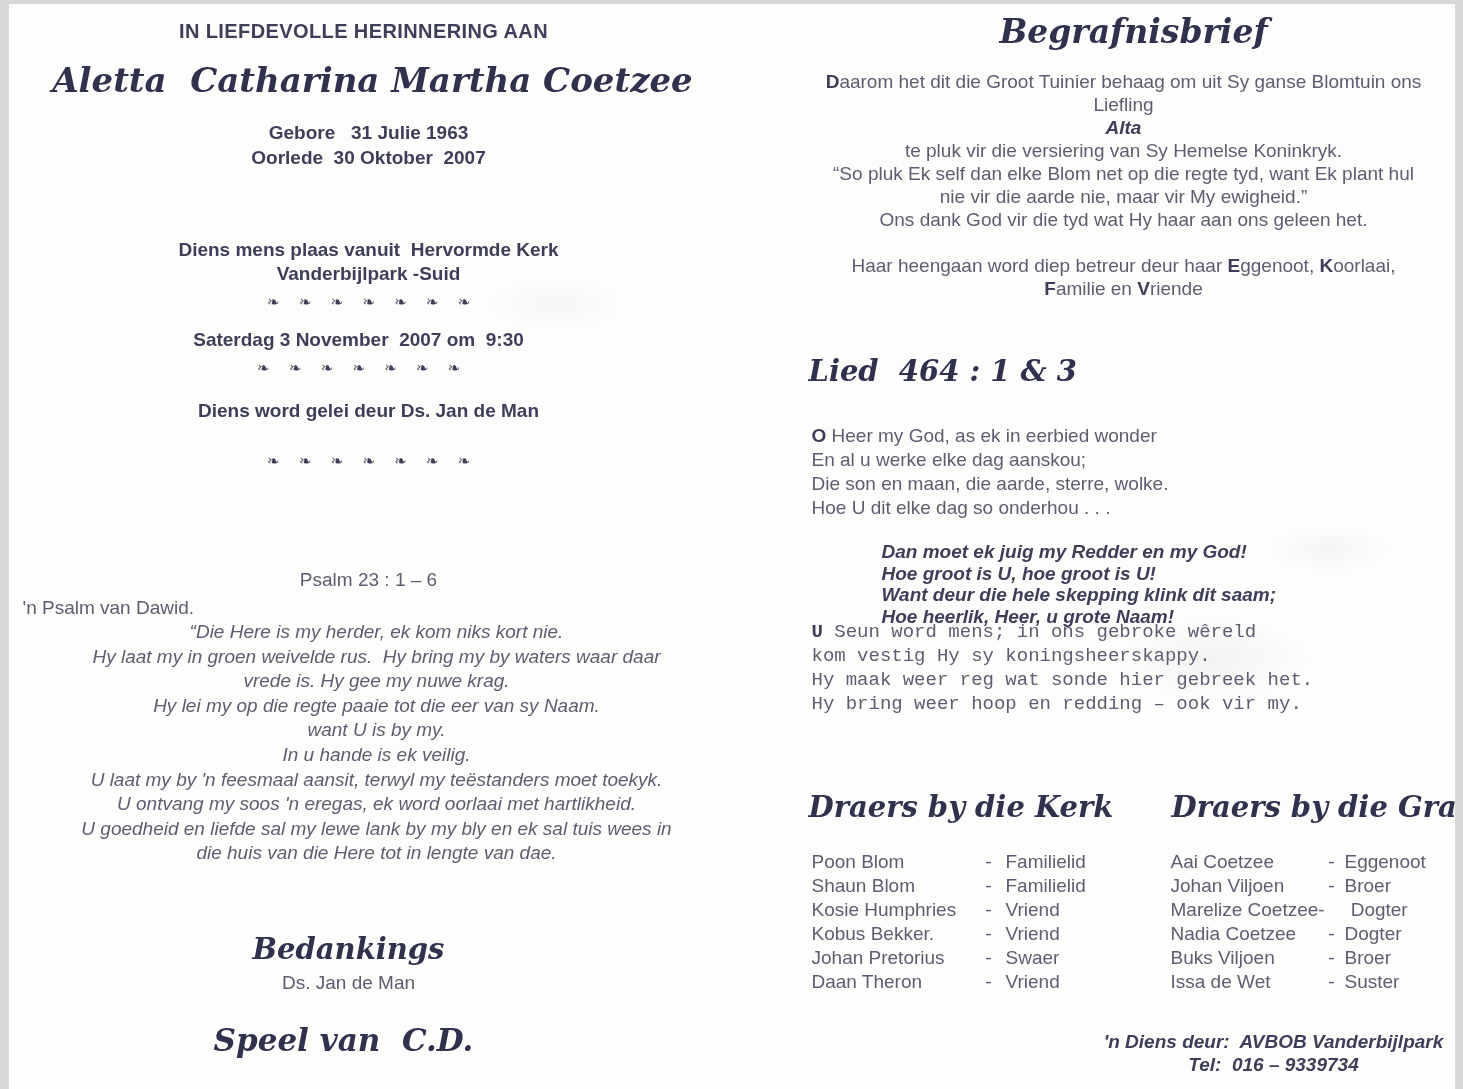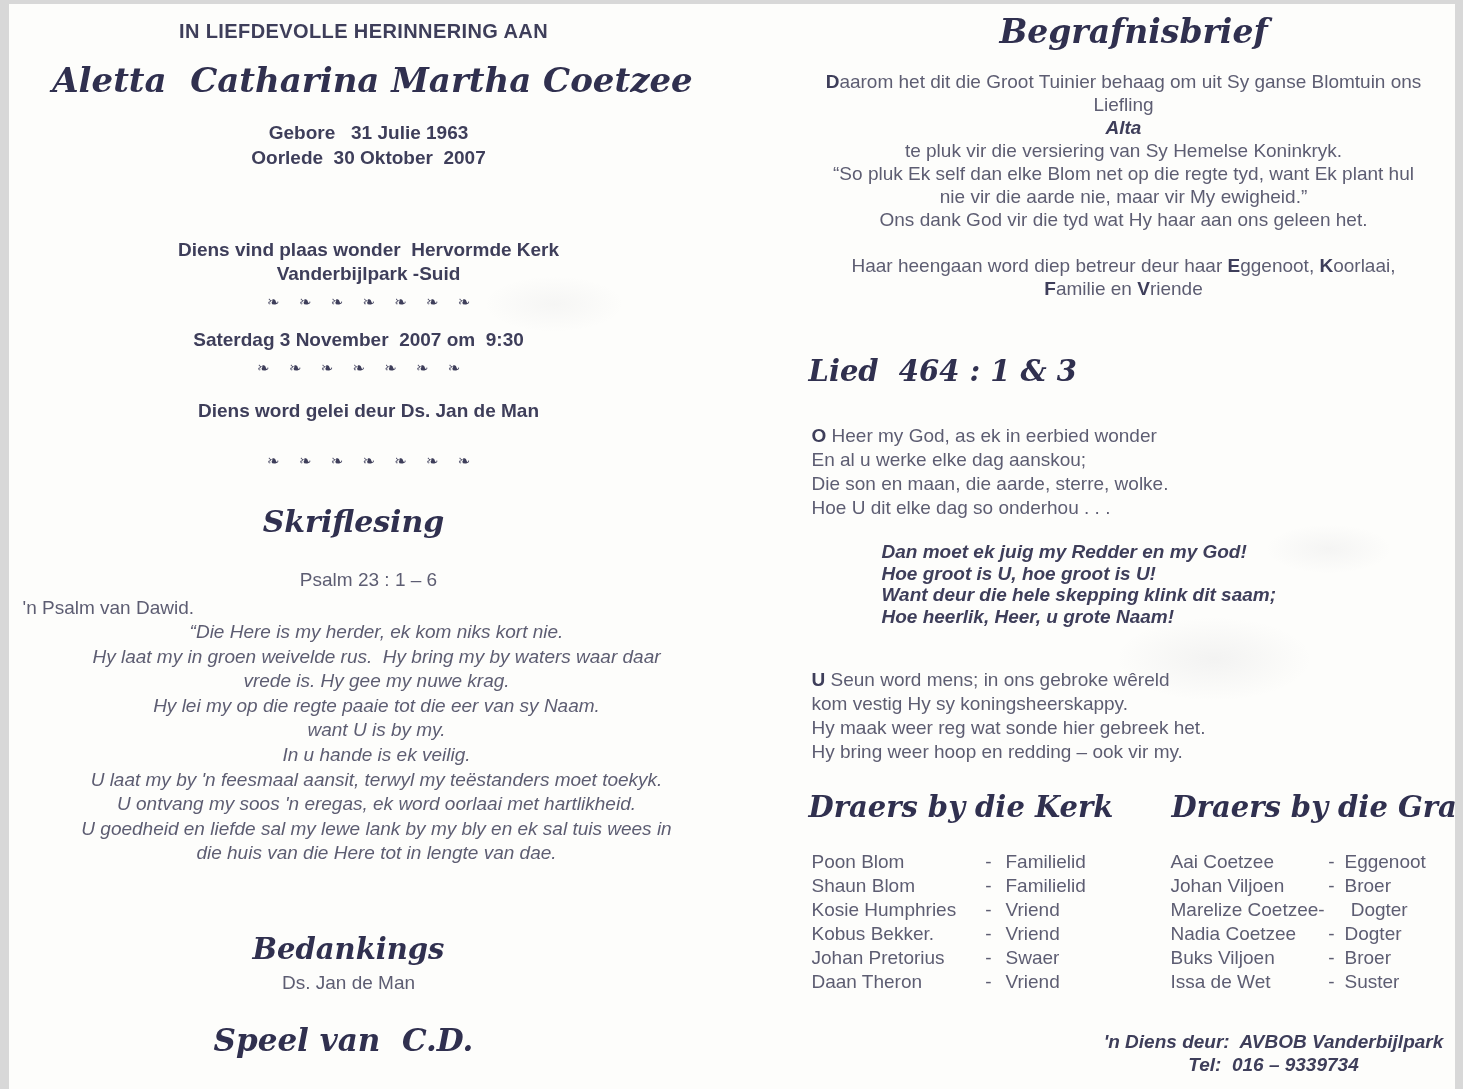--- a/index.html
+++ b/index.html
@@ -49,21 +49,21 @@
   
   .bhead{top:8px;left:30px;width:710px;font-size:33px;}
   .bpara{top:66px;left:25px;width:700px;font-size:19px;line-height:23px;}
   .bpara .line b{white-space:pre-wrap;}
   .bpara .line span{white-space:pre-wrap;}
   .alta{font-weight:bold;font-style:italic;color:var(--ink,#3e3e5a);}
   .mourn{top:250px;left:25px;width:700px;font-size:19px;line-height:23px;}
   .lied{top:350px;left:60px;font-size:29px;}
   .verse{font-size:19px;line-height:24px;}
   .v1{top:420px;left:63px;}
-  .v3{top:664px;left:63px;}
+  .v3{top:616px;left:63px;font-family:Liberation Mono, monospace;}
   .vline b{color:var(--ink,#3e3e5a);white-space:pre-wrap;}
   .vline span{white-space:pre-wrap;}
   .refrain{top:537px;left:133px;font-size:19px;line-height:21.5px;font-weight:bold;font-style:italic;color:var(--ink,#3e3e5a);}
   .dhead{font-size:29px;}
   .dk-head{top:786px;left:60px;}
   .dg-head{top:786px;left:423px;}
   .blist{font-size:19px;line-height:24px;}
   .dk-list{top:846px;left:63px;width:330px;}
   .dg-list{top:846px;left:422px;width:300px;}
   .brow{display:flex;}
@@ -84,39 +84,38 @@
     <div class="abs memorial sans-b pw c">IN LIEFDEVOLLE HERINNERING AAN</div>
 
     <h1 class="abs name head pw c">Aletta  Catharina Martha Coetzee</h1>
 
     <div class="abs dates sans-b c">
       <div class="pw">Gebore   31 Julie 1963</div>
       <div class="pw">Oorlede  30 Oktober  2007</div>
     </div>
 
     <div class="abs svc sans-b c">
-      <div class="pw">Diens vind plaas wonder  Hervormde Kerk</div>
+      <div class="pw">Diens mens plaas vanuit  Hervormde Kerk</div>
       <div class="pw">Vanderbijlpark -Suid</div>
       <div class="orn pw">❧ ❧ ❧ ❧ ❧ ❧ ❧</div>
     </div>
 
     <div class="abs sat sans-b c">
       <div class="pw">Saterdag 3 November  2007 om  9:30</div>
       <div class="orn pw">❧ ❧ ❧ ❧ ❧ ❧ ❧</div>
     </div>
 
     <div class="abs leader sans-b c">
       <div class="pw">Diens word gelei deur Ds. Jan de Man</div>
     </div>
 
     <div class="abs orn-solo c">
       <div class="orn pw">❧ ❧ ❧ ❧ ❧ ❧ ❧</div>
     </div>
 
-    <h2 class="abs skrif head c">Skriflesing</h2>
 
     <div class="abs psref body-t pw c">Psalm 23 : 1 – 6</div>
 
     <div class="abs psintro body-t pw">'n Psalm van Dawid.</div>
 
     <div class="abs psalm body-t">
         <div class="pline"><span>“Die Here is my herder, ek kom niks kort nie.</span></div>
         <div class="pline"><span>Hy laat my in groen weivelde rus.  Hy bring my by waters waar daar</span></div>
         <div class="pline"><span>vrede is. Hy gee my nuwe krag.</span></div>
         <div class="pline"><span>Hy lei my op die regte paaie tot die eer van sy Naam.</span></div>

